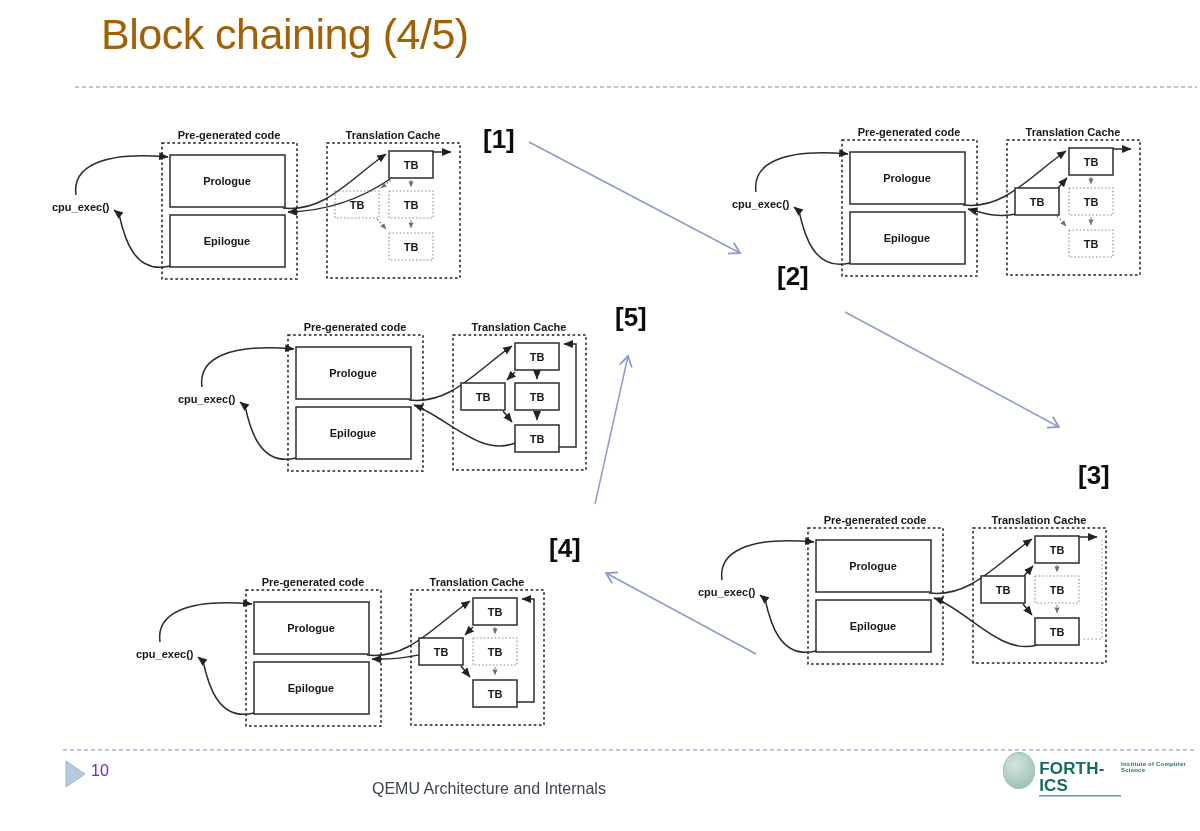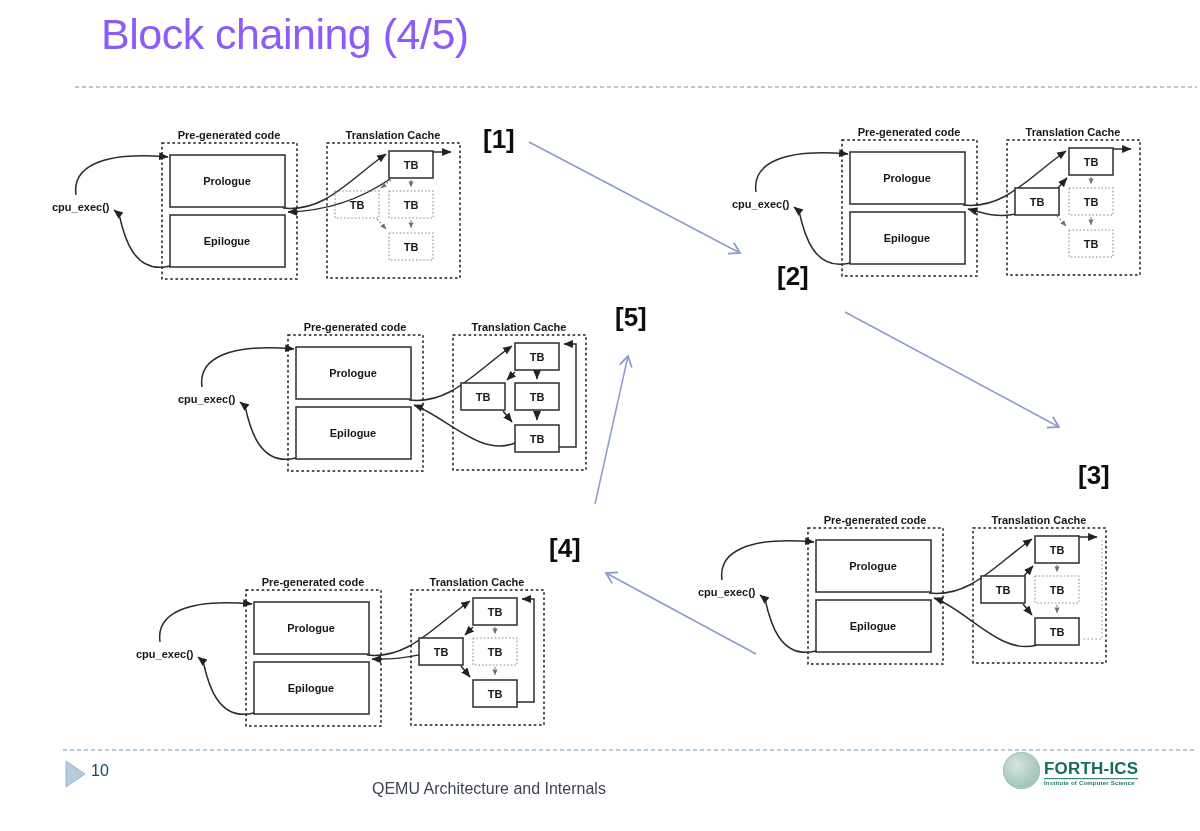--- a/index.html
+++ b/index.html
@@ -2,21 +2,21 @@
 <html><head>
 <meta charset="utf-8">
 <style>
   html,body{margin:0;padding:0;}
   body{
     width:1200px;height:831px;position:relative;overflow:hidden;
     background:#ffffff;font-family:"Liberation Sans",sans-serif;
   }
   .abs{position:absolute;}
   #slide-title{
-    left:101px;top:10px;font-size:43px;color:#8b5cf6;letter-spacing:-0.5px;
+    left:101px;top:10px;font-size:43px;color:#a16207;letter-spacing:-0.5px;
   }
   .step{
     font-size:26px;font-weight:bold;color:#0d0d0d;line-height:1;
   }
   #step-1{left:483px;top:126px;}
   #step-2{left:777px;top:263px;}
   #step-3{left:1078px;top:462px;}
   #step-4{left:549px;top:535px;}
   #step-5{left:615px;top:304px;}
   .diagram{position:absolute;width:460px;height:178px;}
@@ -32,29 +32,29 @@
   .sbox{fill:#ffffff;stroke:#2c2c2c;stroke-width:1.5;}
   .dbox{fill:none;stroke:#1e1e1e;stroke-width:1.5;stroke-dasharray:2.6 2.6;}
   .dotbox{fill:none;stroke:#8e8e8e;stroke-width:1.1;stroke-dasharray:1.6 2;}
   .flow{fill:none;stroke:#2c2c2c;stroke-width:1.5;}
   .dflow{fill:none;stroke:#757575;stroke-width:1.1;stroke-dasharray:1.8 2;}
   .lightdot{fill:none;stroke:#9a9a9a;stroke-width:1;stroke-dasharray:1.6 2.4;}
   .rule{stroke:#b5c8dc;stroke-width:1.8;stroke-dasharray:4 3;}
   .barrow{stroke:#8c9bca;stroke-width:1.5;fill:none;}
 
   
-  #page-number{left:91px;top:762px;font-size:16px;color:#0c4a6e;}
+  #page-number{left:91px;top:762px;font-size:16px;color:#6d28d9;}
   #footer-title{left:372px;top:780px;font-size:16px;color:#3c4453;}
   #logo{left:1003px;top:752px;display:flex;align-items:flex-start;gap:4px;}
   #logo-seal{
     width:37px;height:37px;border-radius:50%;
     background:radial-gradient(circle at 38% 35%, #d4e5df 0%, #b3d0c8 45%, #8fb7ac 100%);
     box-shadow:inset 0 0 0 1px #a3c4bb;
   }
-  #logo-textcol{display:flex;flex-direction:column;margin-top:8px;}
+  #logo-textcol{display:flex;flex-direction:row;margin-top:8px;}
   #logo-name{font-size:17px;font-weight:bold;color:#176a5f;letter-spacing:0.2px;line-height:1;
     border-bottom:1.5px solid #1d7064;padding-bottom:1px;transform:scaleY(1.02);}
   #logo-subtitle{font-size:6px;font-weight:bold;color:#20756a;margin-top:1px;letter-spacing:0.2px;}
   #overlay{left:0;top:0;pointer-events:none;}
 </style>
 </head>
 <body>
 
 <svg width="0" height="0" style="position:absolute" aria-hidden="true">
   <defs>

